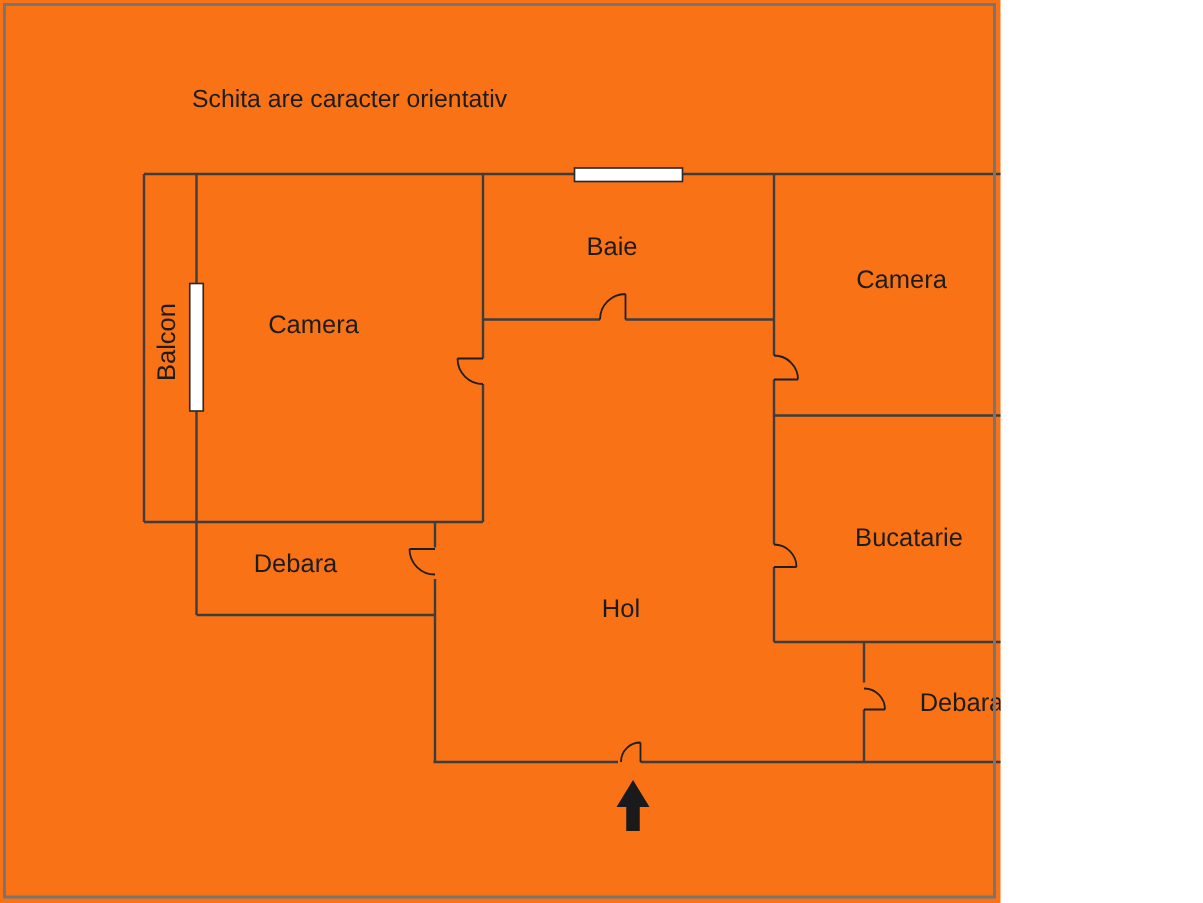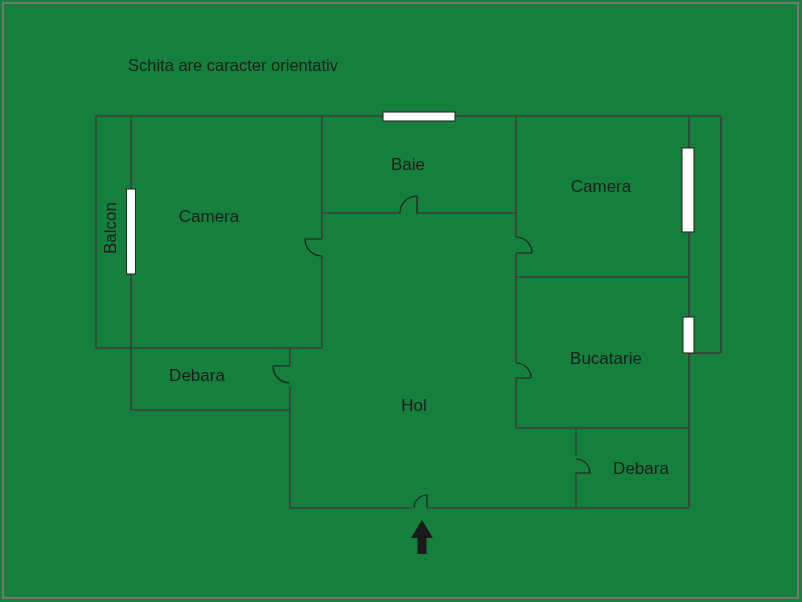--- a/index.html
+++ b/index.html
@@ -1,19 +1,19 @@
 <!DOCTYPE html>
 <html><head>
 <meta charset="utf-8">
 <style>
   html,body{margin:0;padding:0;background:#ffffff;}
   .page{
     position:relative;
-    width:802px;height:602px;
-    background:#15803d;
+    width:667px;height:602px;
+    background:#f97316;
     font-family:"Liberation Sans", sans-serif;
     overflow:hidden;
   }
   .frame{
     position:absolute;
     left:2px;top:2px;right:3px;bottom:3px;
     border:2px solid #757575;
     pointer-events:none;
   }
   svg{position:absolute;left:0;top:0;}

